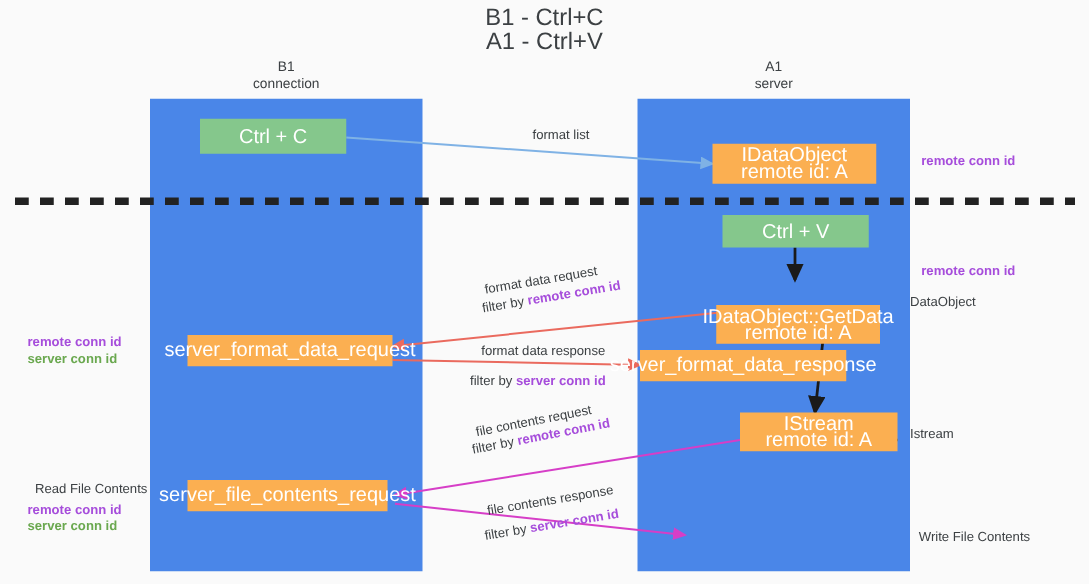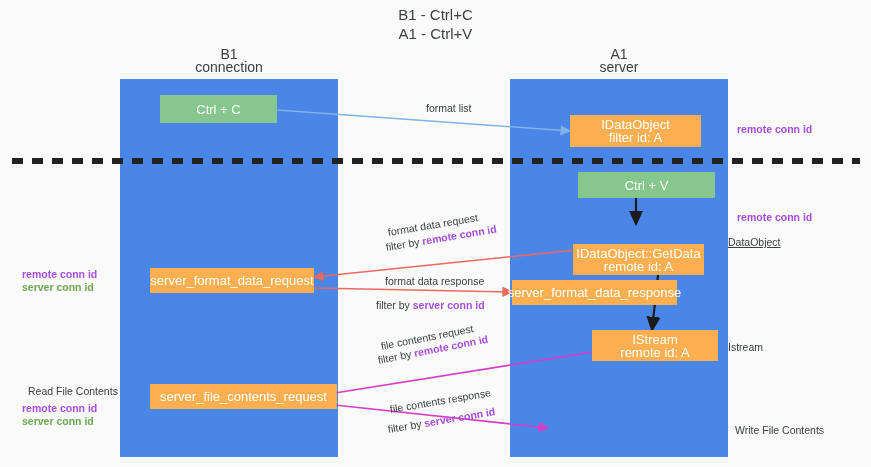--- a/index.html
+++ b/index.html
@@ -9,35 +9,35 @@
     font-family:"Liberation Sans", sans-serif;
     position:relative;
     overflow:hidden;
     color:#3c4043;
   }
   #stage{position:absolute;left:0;top:0;width:871px;height:467px;}
   svg#wires{position:absolute;left:0;top:0;width:871px;height:467px;pointer-events:none;}
 
   .title{
     position:absolute;left:0;top:5px;width:871px;text-align:center;
-    font-size:15px;line-height:19px;color:#3c4043;white-space:pre-line;
+    font-size:19px;line-height:19px;color:#3c4043;white-space:pre-line;
   }
 
   .col{
     position:absolute;background:#4a86e8;
   }
   .colhead{
-    position:absolute;text-align:center;font-size:14px;line-height:13px;
+    position:absolute;text-align:center;font-size:11px;line-height:13px;
     color:#3c4043;white-space:pre-line;
   }
 
   .node{
     position:absolute;box-sizing:border-box;
     display:flex;align-items:center;justify-content:center;
-    text-align:center;color:#ffffff;font-size:13px;line-height:13px;
+    text-align:center;color:#ffffff;font-size:16px;line-height:13px;
     white-space:pre-line;padding:2px 4px;
   }
   .node.green{background:#85c78c;}
   .node.orange{background:#fbaf51;}
 
   .lbl{
     position:absolute;font-size:10.5px;line-height:13px;color:#3c4043;
     white-space:nowrap;
   }
   .purple{color:#a64ddb;font-weight:bold;}
@@ -93,35 +93,35 @@
     <line x1="592" y1="352" x2="316" y2="396" stroke="#d63ec7" stroke-width="1.6" marker-end="url(#ar-mag)"></line>
 
     <line x1="316" y1="403" x2="548" y2="428" stroke="#d63ec7" stroke-width="1.6" marker-end="url(#ar-mag)"></line>
 
     <line x1="710" y1="352" x2="718" y2="352" stroke="#1a1a1a" stroke-width="2"></line>
   </svg>
 
   <div class="node green" style="left:160px;top:95px;width:117px;height:28px;">Ctrl + C</div>
 
   <div class="node orange" style="left:570px;top:115px;width:131px;height:32px;">IDataObject
-filter id: A</div>
+remote id: A</div>
 
-  <div class="node green" style="left:578px;top:172px;width:137px;height:26px;">Ctrl + V</div>
+  <div class="node green" style="left:578px;top:172px;width:117px;height:26px;">Ctrl + V</div>
 
   <div class="node orange" style="left:573px;top:244px;width:131px;height:31px;">IDataObject::GetData
 remote id: A</div>
 
   <div class="node orange" style="left:150px;top:268px;width:164px;height:25px;">server_format_data_request</div>
 
   <div class="node orange" style="left:512px;top:280px;width:165px;height:25px;">server_format_data_response</div>
 
   <div class="node orange" style="left:592px;top:330px;width:126px;height:31px;">IStream
 remote id: A</div>
 
-  <div class="node orange" style="left:150px;top:384px;width:187px;height:25px;">server_file_contents_request</div>
+  <div class="node orange" style="left:150px;top:384px;width:160px;height:25px;">server_file_contents_request</div>
 
 
   <div class="lbl" style="left:398px;top:102px;padding-left:28px;">format list</div>
 
   <div class="lbl rot1" style="left:388px;top:226px;">format data request</div>
   <div class="lbl rot1" style="left:386px;top:241px;">
     <span>filter by </span><span class="purple">remote conn id</span>
   </div>
 
   <div class="lbl" style="left:385px;top:275px;text-align:center;">format data response</div>
@@ -134,21 +134,21 @@
     <span>filter by </span><span class="purple">remote conn id</span>
   </div>
 
   <div class="lbl rot1" style="left:390px;top:403px;">file contents response</div>
   <div class="lbl rot1" style="left:388px;top:423px;">
     <span>filter by </span><span class="purple">server conn id</span>
   </div>
 
   <div class="sidelbl purple" style="left:737px;top:123px;">remote conn id</div>
   <div class="sidelbl purple" style="left:737px;top:211px;">remote conn id</div>
-  <div class="sidelbl" style="left:728px;top:236px;text-decoration:underline;">DataObject</div>
+  <div class="sidelbl" style="left:728px;top:236px;">DataObject</div>
   <div class="sidelbl" style="left:728px;top:341px;">Istream</div>
   <div class="sidelbl" style="left:735px;top:424px;">Write File Contents</div>
 
   <div class="sidelbl purple" style="left:22px;top:268px;">remote conn id</div>
   <div class="sidelbl green-t" style="left:22px;top:281px;">server conn id</div>
 
   <div class="sidelbl" style="left:28px;top:385px;">Read File Contents</div>
   <div class="sidelbl purple" style="left:22px;top:402px;">remote conn id</div>
   <div class="sidelbl green-t" style="left:22px;top:415px;">server conn id</div>
 

